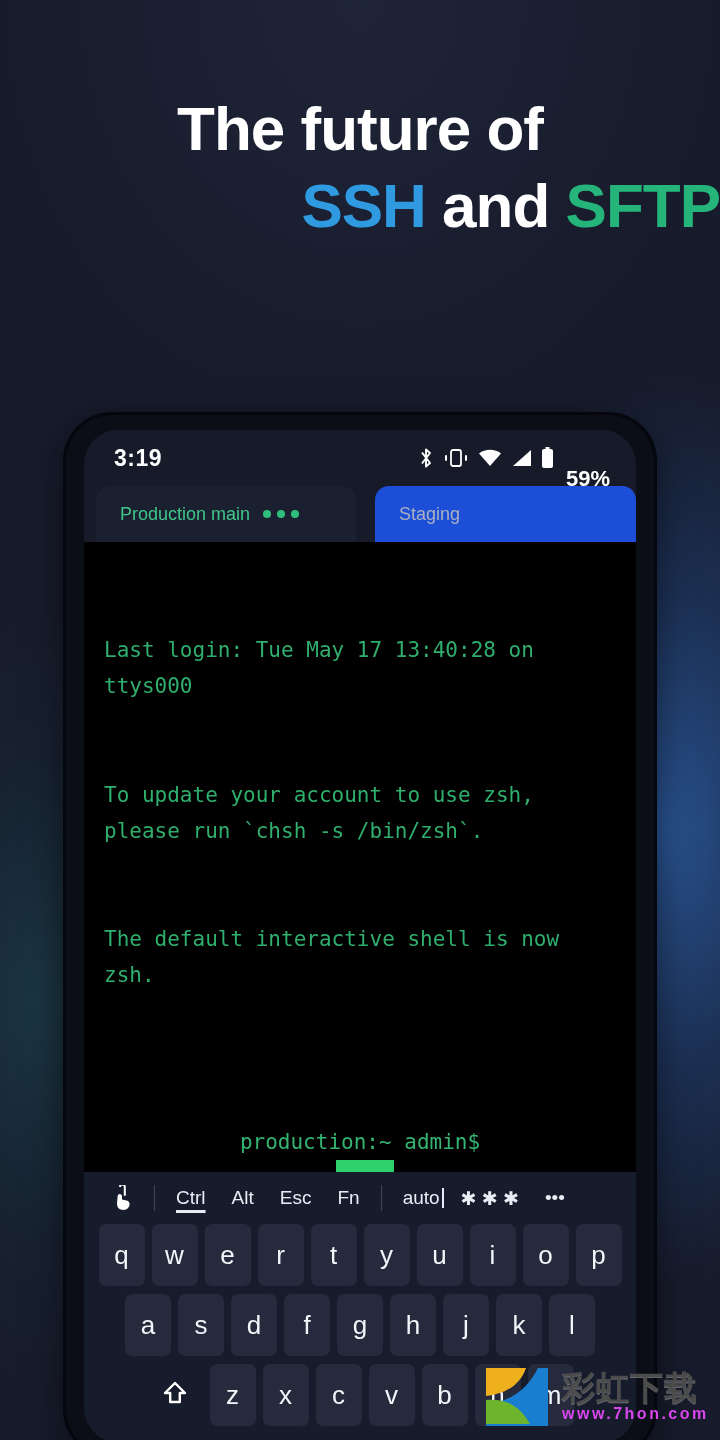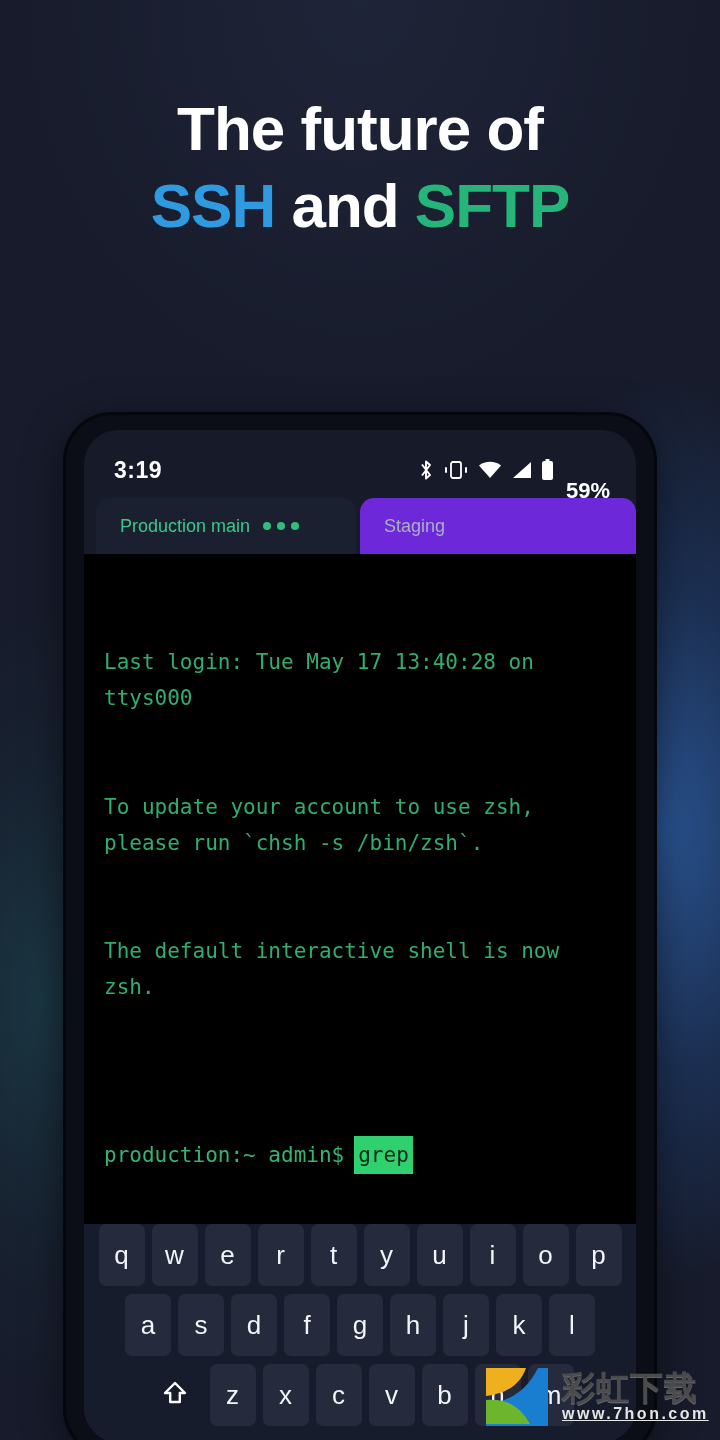--- a/index.html
+++ b/index.html
@@ -61,20 +61,21 @@
     letter-spacing: -1px;
     line-height: 1.05;
   }
   .line1 {
     font-size: 62px;
     color: #ffffff;
   }
   .line2 {
     font-size: 62px;
     margin-top: 12px;
+    text-align: right;
   }
   .word-ssh { color: #2f9ae0; }
   .word-and { color: #ffffff; }
   .word-sftp { color: #25b479; }
 
   
   #phone {
     position: absolute;
     left: 66px;
     top: 415px;
@@ -94,21 +95,21 @@
     border-radius: 34px;
     background: #161a29;
     overflow: hidden;
   }
   
   .statusbar {
     height: 56px;
     display: flex;
     align-items: center;
     justify-content: space-between;
-    padding: 12px 26px 0 30px;
+    padding: 0 26px 0 30px;
     color: #ffffff;
   }
   .status-time {
     font-size: 23px;
     font-weight: bold;
     letter-spacing: 0.5px;
   }
   .status-icons {
     display: flex;
     align-items: center;
@@ -137,24 +138,24 @@
     padding: 0 24px;
     border-radius: 14px 14px 0 0;
     font-size: 18px;
   }
   .tab-active {
     background: #1b2031;
     color: #3ec68a;
     min-width: 212px;
   }
   .tab-inactive {
-    background: #6d28d9;
+    background: #1d4ed8;
     color: #a9b0c0;
     flex: 1;
-    margin-left: 4px;
+    margin-left: 19px;
   }
   .tab-dots {
     display: flex;
     gap: 6px;
   }
   .tab-dots i {
     width: 8px;
     height: 8px;
     border-radius: 50%;
     background: #2fbf7a;
@@ -172,20 +173,21 @@
     white-space: pre-wrap;
     word-break: break-word;
   }
   .term-line { color: #2fae6d; }
   .prompt-line {
     margin-top: 22px;
     display: flex;
     align-items: center;
     gap: 0;
     flex-wrap: wrap;
+    flex-direction: column;
   }
   .prompt-text { color: #33b472; }
   .prompt-typed {
     background: #2fd16e;
     color: #0f2a18;
     padding: 1px 4px;
     margin-left: 10px;
   }
 
   
@@ -330,24 +332,23 @@
   .wm-cn {
     font-size: 33px;
     font-weight: bold;
     color: #4b4b4b;
     letter-spacing: 1px;
     line-height: 1.05;
     text-shadow: 0 1px 0 rgba(255,255,255,0.35);
   }
   .wm-url {
     font-size: 16px;
-    color: #e5e5e5;
+    color: #d946ef;
     letter-spacing: 2.5px;
     font-weight: bold;
-    text-decoration: underline;
   }
 </style>
 </head>
 <body>
 
 <div id="stage">
 
   <div class="glow glow-top"></div>
   <div class="glow glow-left"></div>
   <div class="glow glow-right"></div>
@@ -443,20 +444,40 @@
           <span class="ac-desc">fixed strings</span>
         </div>
         <div class="ac-row">
           <span class="ac-brace">{}</span>
           <span class="ac-cmd">grep -G</span>
           <span class="ac-desc">basic regular  expressions</span>
         </div>
       </div>
 
       <div class="keyboard">
+        <div class="kb-toolbar">
+          <span class="kb-tool">
+            <svg width="22" height="26" viewBox="0 0 22 26">
+              <path d="M9 2a2.4 2.4 0 014.8 0v8.8" stroke="#ffffff" stroke-width="2" fill="none"></path>
+              <path d="M6.6 11.2c0-1.3 1-2.3 2.2-2.3s2.2 1 2.2 2.3v3.2l4.6 1.1c1.8.5 3 1.8 3 3.6 0 3.4-2.6 5.9-6.2 5.9-4 0-6.4-2.4-6.4-6.2z" fill="#ffffff"></path>
+            </svg>
+          </span>
+          <span class="kb-divider"></span>
+          <span class="kb-tool underlined">Ctrl</span>
+          <span class="kb-tool">Alt</span>
+          <span class="kb-tool">Esc</span>
+          <span class="kb-tool">Fn</span>
+          <span class="kb-divider"></span>
+          <span class="kb-tool kb-auto">
+            <span>auto</span>
+              <span class="kb-caret"></span>
+          </span>
+          <span class="kb-tool">✱ ✱ ✱</span>
+          <span class="kb-tool">•••</span>
+        </div>
 
         <div class="kb-rows">
           <div class="kb-row">
             <div class="key">q</div>
             <div class="key">w</div>
             <div class="key">e</div>
             <div class="key">r</div>
             <div class="key">t</div>
             <div class="key">y</div>
             <div class="key">u</div>

